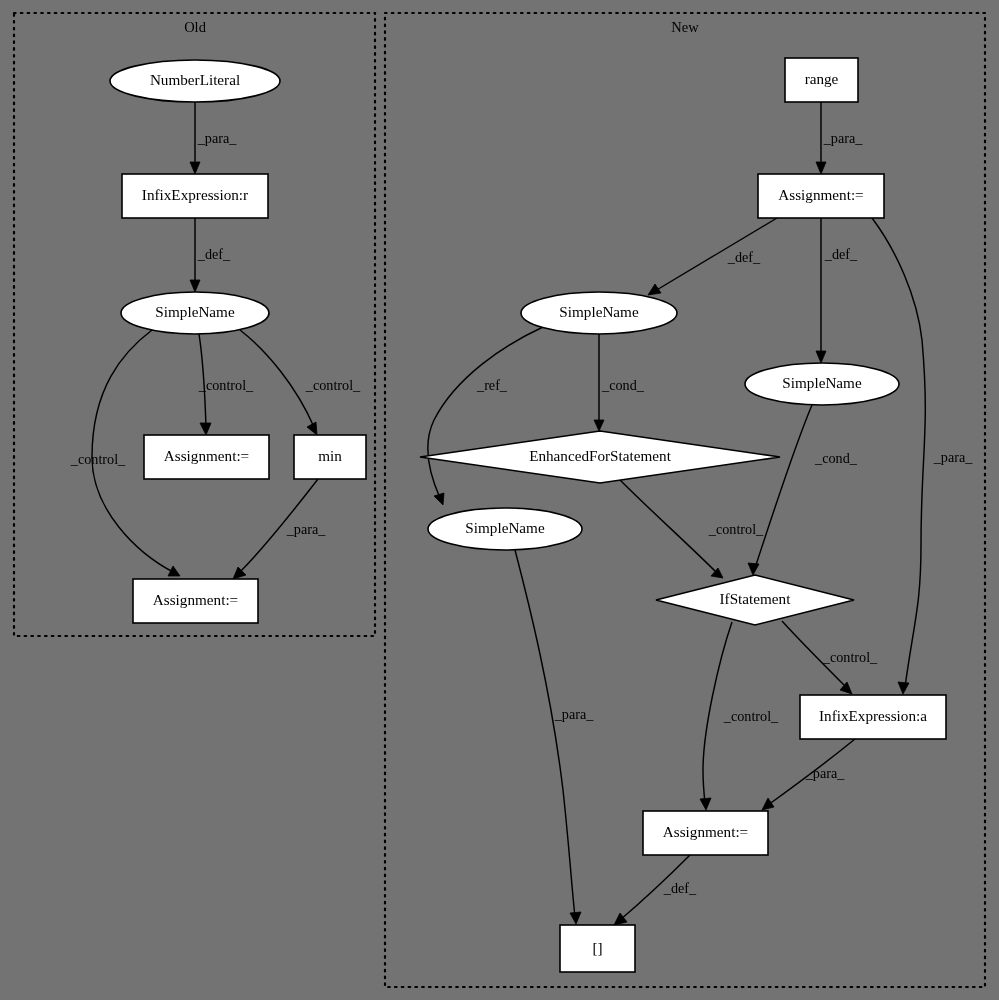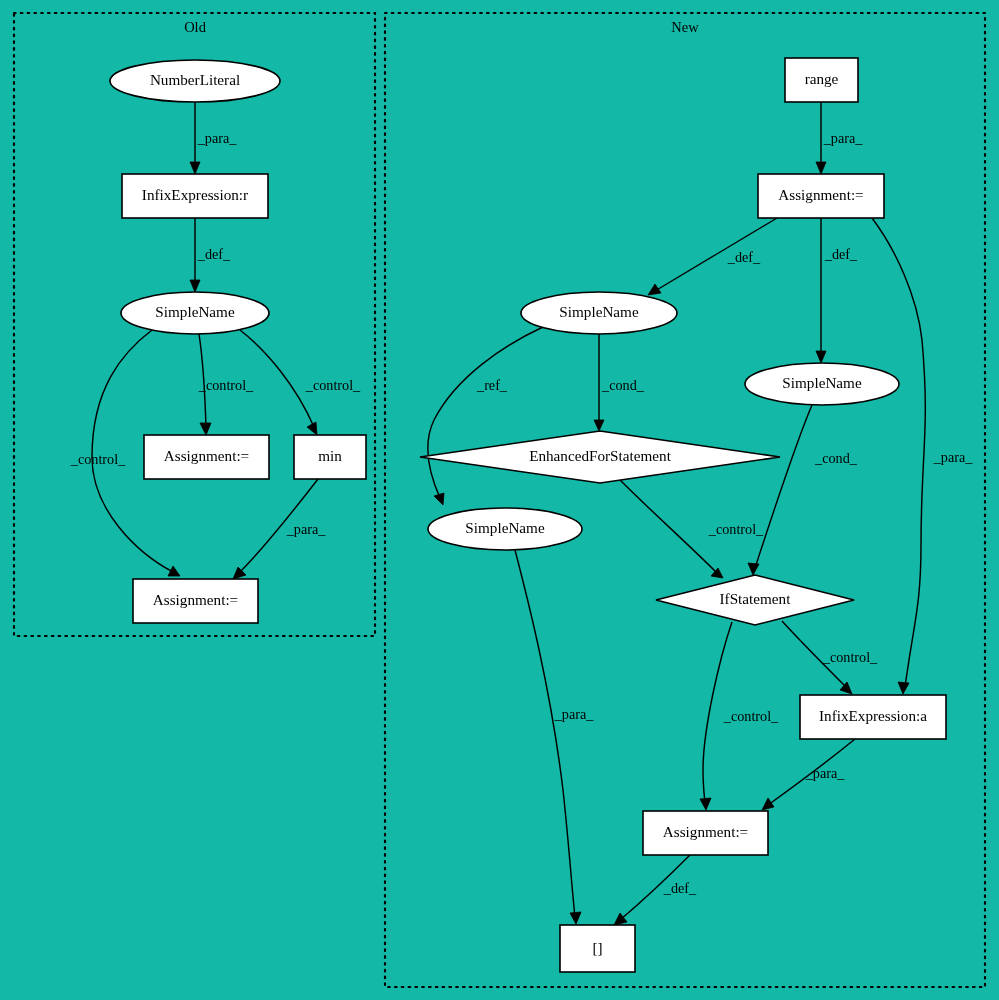--- a/index.html
+++ b/index.html
@@ -7,21 +7,21 @@
     padding: 0;
     background: #ffffff;
   }
   body {
     font-family: "Liberation Serif", "DejaVu Serif", serif;
   }
   #canvas {
     position: relative;
     width: 999px;
     height: 1000px;
-    background: #14b8a6;
+    background: #737373;
     overflow: hidden;
   }
   svg#graph {
     position: absolute;
     top: 0;
     left: 0;
     width: 999px;
     height: 1000px;
   }
   .cluster-box {

